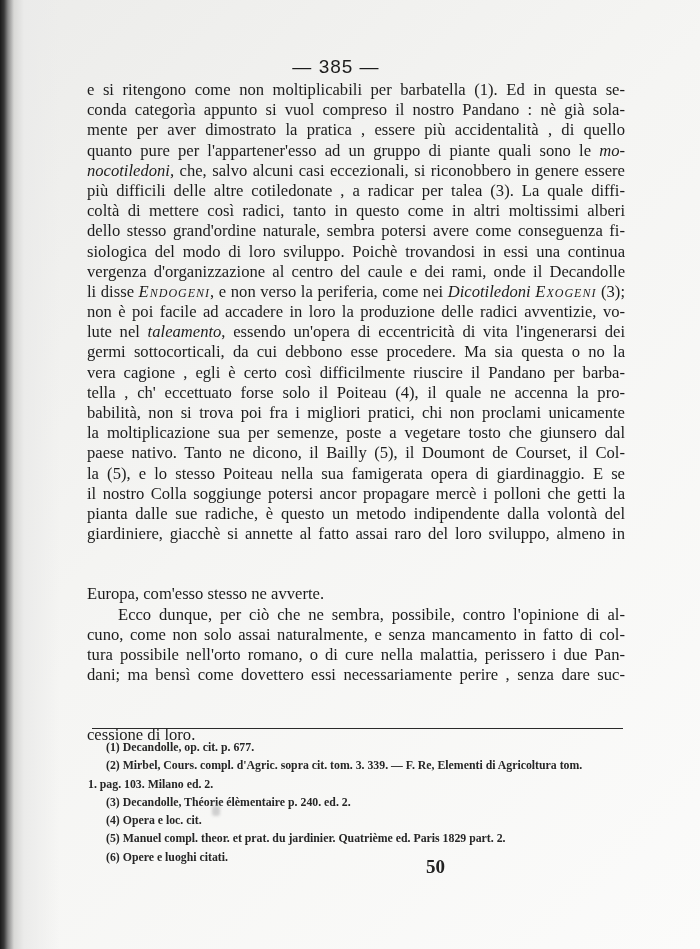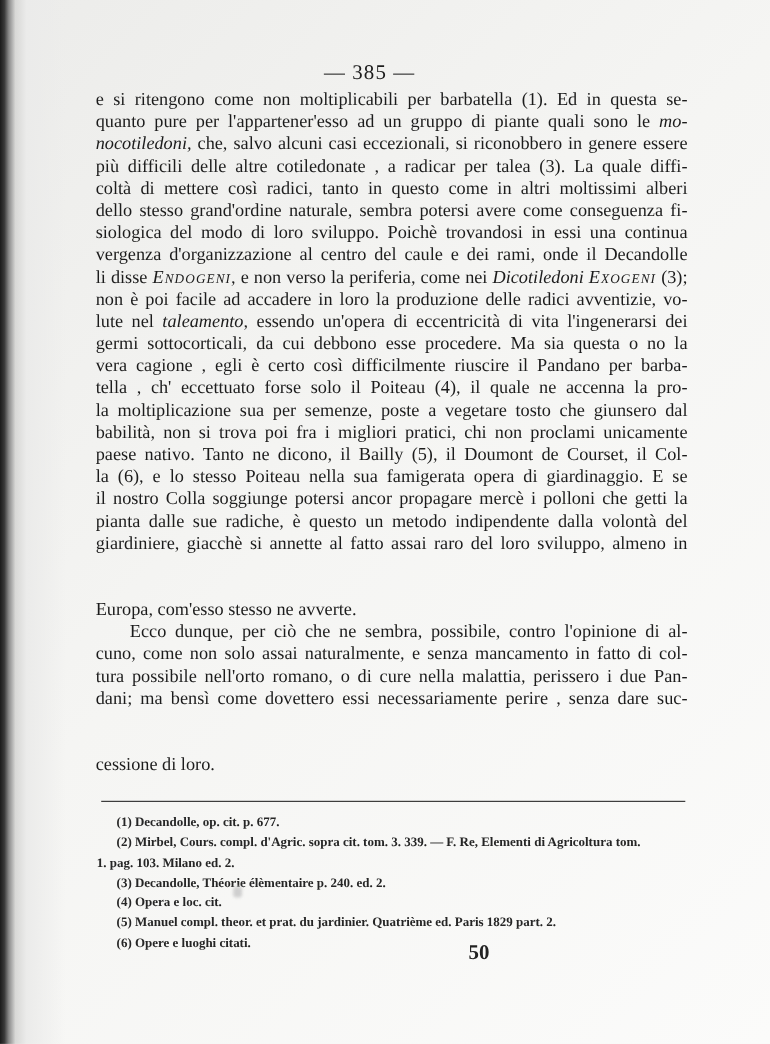--- a/index.html
+++ b/index.html
@@ -22,21 +22,21 @@
       background:
         linear-gradient(to right, #1a1a1a 0px, #3a3a3a 4px, #8a8a8a 8px, #d8d8d6 14px, #ebebea 24px, rgba(240,240,238,0) 60px),
         linear-gradient(135deg, #ececea 0%, #f5f5f3 45%, #fbfbfa 100%);
     }
     .page-header {
       position: absolute;
       top: 56px;
       left: 0;
       width: 672px;
       text-align: center;
-      font-family: Liberation Serif, serif;
+      font-family: Liberation Sans, sans-serif;
       font-size: 19px;
       letter-spacing: 1px;
     }
     .body-text {
       position: absolute;
       left: 87px;
       top: 80px;
       width: 538px;
       font-family: "Liberation Serif", serif;
       font-size: 16.6px;
@@ -110,37 +110,39 @@
   </style>
 </head>
 <body>
 
 <div class="page">
 
   <div class="page-header">— 385 —</div>
 
   <div class="body-text">
     <span class="line">e si ritengono come non moltiplicabili per barbatella (1). Ed in questa se-</span>
+    <span class="line">conda categorìa appunto si vuol compreso il nostro Pandano : nè già sola-</span>
+    <span class="line">mente per aver dimostrato la pratica , essere più accidentalità , di quello</span>
     <span class="line"><span>quanto pure per l'appartener'esso ad un gruppo di piante quali sono le </span><em>mo-</em></span>
     <span class="line"><em>nocotiledoni,</em><span> che, salvo alcuni casi eccezionali, si riconobbero in genere essere</span></span>
     <span class="line">più difficili delle altre cotiledonate , a radicar per talea (3). La quale diffi-</span>
     <span class="line">coltà di mettere così radici, tanto in questo come in altri moltissimi alberi</span>
     <span class="line">dello stesso grand'ordine naturale, sembra potersi avere come conseguenza fi-</span>
     <span class="line">siologica del modo di loro sviluppo. Poichè trovandosi in essi una continua</span>
     <span class="line">vergenza d'organizzazione al centro del caule e dei rami, onde il Decandolle</span>
     <span class="line"><span>li disse </span><span class="sc">Endogeni</span><span>, e non verso la periferia, come nei </span><em>Dicotiledoni</em><span> </span><span class="sc">Exogeni</span><span> (3);</span></span>
     <span class="line">non è poi facile ad accadere in loro la produzione delle radici avventizie, vo-</span>
     <span class="line"><span>lute nel </span><em>taleamento</em><span>, essendo un'opera di eccentricità di vita l'ingenerarsi dei</span></span>
     <span class="line">germi sottocorticali, da cui debbono esse procedere. Ma sia questa o no la</span>
     <span class="line">vera cagione , egli è certo così difficilmente riuscire il Pandano per barba-</span>
     <span class="line">tella , ch' eccettuato forse solo il Poiteau (4), il quale ne accenna la pro-</span>
+    <span class="line">babilità, non si trova poi fra i migliori pratici, chi non proclami unicamente</span>
     <span class="line">la moltiplicazione sua per semenze, poste a vegetare tosto che giunsero dal</span>
-    <span class="line">babilità, non si trova poi fra i migliori pratici, chi non proclami unicamente</span>
     <span class="line">paese nativo. Tanto ne dicono, il Bailly (5), il Doumont de Courset, il Col-</span>
-    <span class="line">la (6), e lo stesso Poiteau nella sua famigerata opera di giardinaggio. E se</span>
+    <span class="line">la (5), e lo stesso Poiteau nella sua famigerata opera di giardinaggio. E se</span>
     <span class="line">il nostro Colla soggiunge potersi ancor propagare mercè i polloni che getti la</span>
     <span class="line">pianta dalle sue radiche, è questo un metodo indipendente dalla volontà del</span>
     <span class="line">giardiniere, giacchè si annette al fatto assai raro del loro sviluppo, almeno in</span>
     <span class="line last">Europa, com'esso stesso ne avverte.</span>
     <span class="line indent">Ecco dunque, per ciò che ne sembra, possibile, contro l'opinione di al-</span>
     <span class="line">cuno, come non solo assai naturalmente, e senza mancamento in fatto di col-</span>
     <span class="line">tura possibile nell'orto romano, o di cure nella malattia, perissero i due Pan-</span>
     <span class="line">dani; ma bensì come dovettero essi necessariamente perire , senza dare suc-</span>
     <span class="line last">cessione di loro.</span>
   </div>

